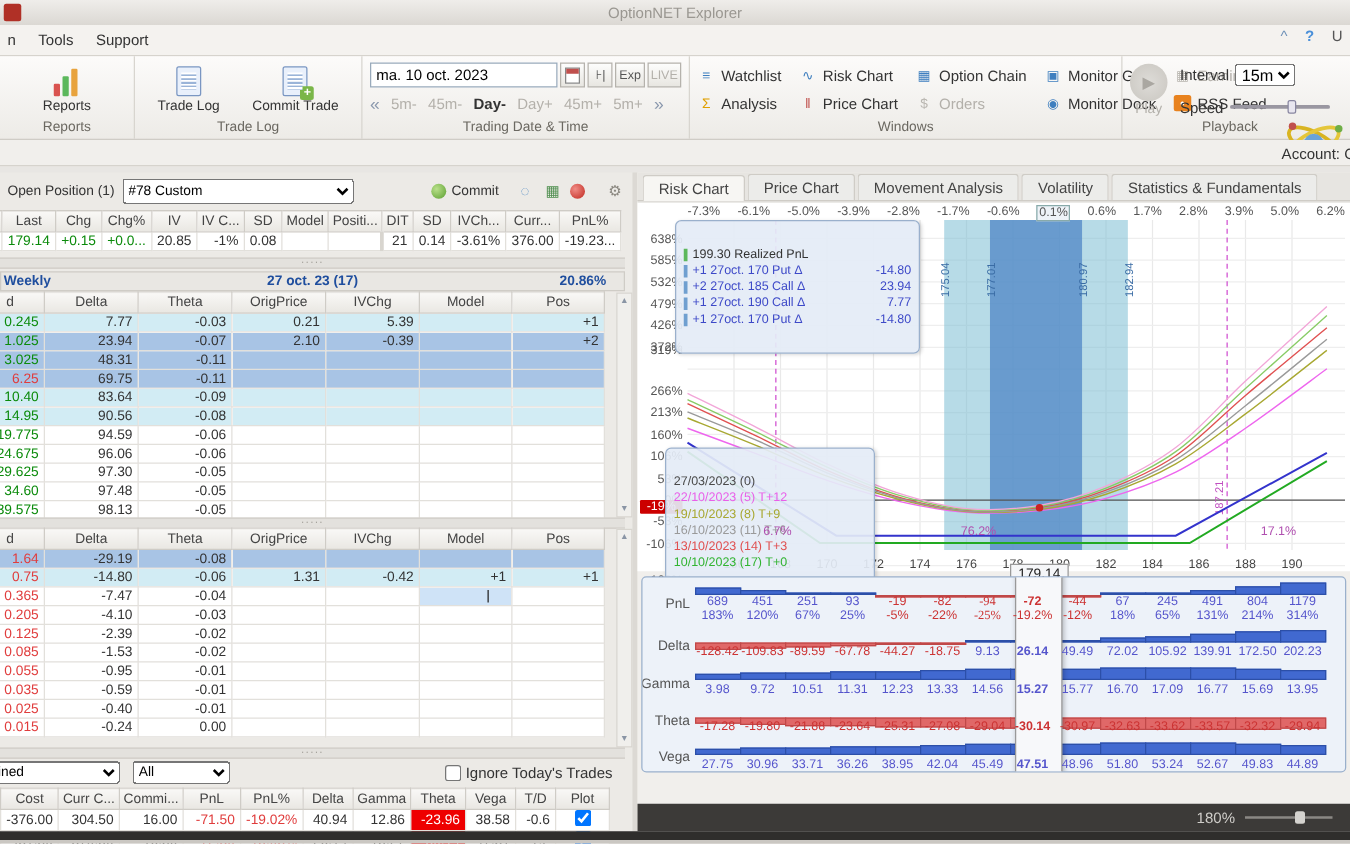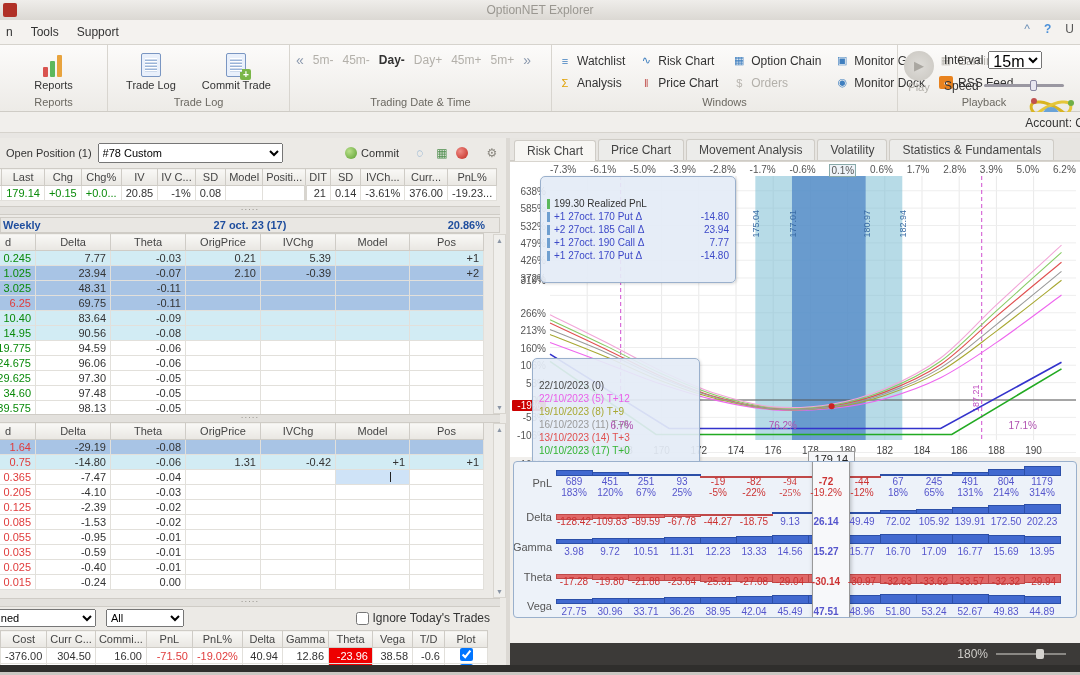--- a/index.html
+++ b/index.html
@@ -33,21 +33,21 @@
   .steps .arr{color:#8a98ad;font-size:14px;}
   .win-grid{display:grid;grid-template-rows:repeat(2,20px);grid-auto-flow:column;column-gap:14px;row-gap:2px;align-content:center;}
   .win-item{display:flex;align-items:center;gap:5px;font-size:12px;color:#333;white-space:nowrap;}
   .win-item.dis{color:#b3b0aa;}
   .wicon{width:14px;height:13px;display:inline-flex;align-items:center;justify-content:center;font-size:11px;border-radius:2px;}
   .playwrap{display:flex;align-items:center;gap:10px;}
   .playbtn{display:flex;flex-direction:column;align-items:center;color:#b3b0aa;}
   .playcircle{width:30px;height:30px;border-radius:50%;background:radial-gradient(#dedcd8,#c9c6c0);display:flex;align-items:center;justify-content:center;color:#aaa7a1;font-size:13px;}
   .pb-rows{display:flex;flex-direction:column;gap:10px;font-size:12px;}
   .pb-row{display:flex;align-items:center;gap:5px;}
-  .ivsel{height:18px;font-size:16px;}
+  .ivsel{height:18px;font-size:13px;}
   .slider{width:80px;height:3px;background:#9a97a1;position:relative;border-radius:2px;}
   .knob{position:absolute;top:-4px;left:46px;width:7px;height:11px;background:#e8e6ef;border:1px solid #8886a0;border-radius:2px;}
   .atom{position:absolute;right:2px;top:48px;}
   .ver{position:absolute;right:4px;top:92px;color:#c0392b;font-size:9px;font-weight:bold;}
   .accountbar{position:absolute;left:0;top:112px;width:1080px;height:21px;background:#f1efec;border-bottom:1px solid #d6d3cd;}
   .accountbar span{position:absolute;right:-38px;top:4px;font-size:12px;color:#333;}
 
   
   .leftpanel{position:absolute;left:0;top:138px;width:506px;height:527px;background:#eceae6;}
   .lp-toolbar{position:absolute;left:0;top:2px;width:100%;height:26px;display:flex;align-items:center;gap:6px;padding:0 6px;}
@@ -159,20 +159,29 @@
             <span class="icon-plus">+</span>
           </span>
         <span>Commit Trade</span>
       </div>
     </div>
     <div class="rg-label">Trade Log</div>
   </div>
 
   <div class="rgroup" style="width:262px;">
     <div class="rg-body" style="flex-direction:column;align-items:stretch;gap:3px;padding-top:3px;">
+      <div class="datebox">
+        <input class="dateinput" value="ma. 10 oct. 2023" style="">
+        <span class="sqbtn">
+            <span class="cal"></span>
+          </span>
+        <span class="sqbtn">⊦|</span>
+        <span class="sqbtn">Exp</span>
+        <span class="sqbtn dis">LIVE</span>
+      </div>
       <div class="steps">
         <span class="arr">«</span>
         <span>5m-</span>
         <span>45m-</span>
         <span class="cur">Day-</span>
         <span>Day+</span>
         <span>45m+</span>
         <span>5m+</span>
         <span class="arr">»</span>
       </div>
@@ -747,21 +756,21 @@
           <span>+1 27oct. 190 Call Δ</span>
           <span class="dv">7.77</span>
         </div>
         <div class="row">
           <span class="tick" style="background: rgb(111, 159, 208);"></span>
           <span>+1 27oct. 170 Put Δ</span>
           <span class="dv">-14.80</span>
         </div>
       </div>
     <div class="legendbox datelegend" id="datelegend" style="left:22px;top:196px;width:168px;">
-        <div class="row" style="color: rgb(74, 74, 74);">22/10/2023 (0)</div>
+        <div class="row" style="color: rgb(74, 74, 74);">27/03/2023 (0)</div>
         <div class="row" style="color: rgb(233, 95, 233);">22/10/2023 (5) T+12</div>
         <div class="row" style="color: rgb(168, 168, 50);">19/10/2023 (8) T+9</div>
         <div class="row" style="color: rgb(154, 154, 154);">16/10/2023 (11) T+6</div>
         <div class="row" style="color: rgb(224, 80, 80);">13/10/2023 (14) T+3</div>
         <div class="row" style="color: rgb(50, 180, 50);">10/10/2023 (17) T+0</div>
       </div>
     <div id="problabs">
         <div class="problab" style="left: 100.54px; top: 258px;">6.7%</div>
         <div class="problab" style="left: 258.64px; top: 258px;">76.2%</div>
         <div class="problab" style="left: 498.58px; top: 258px;">17.1%</div>

